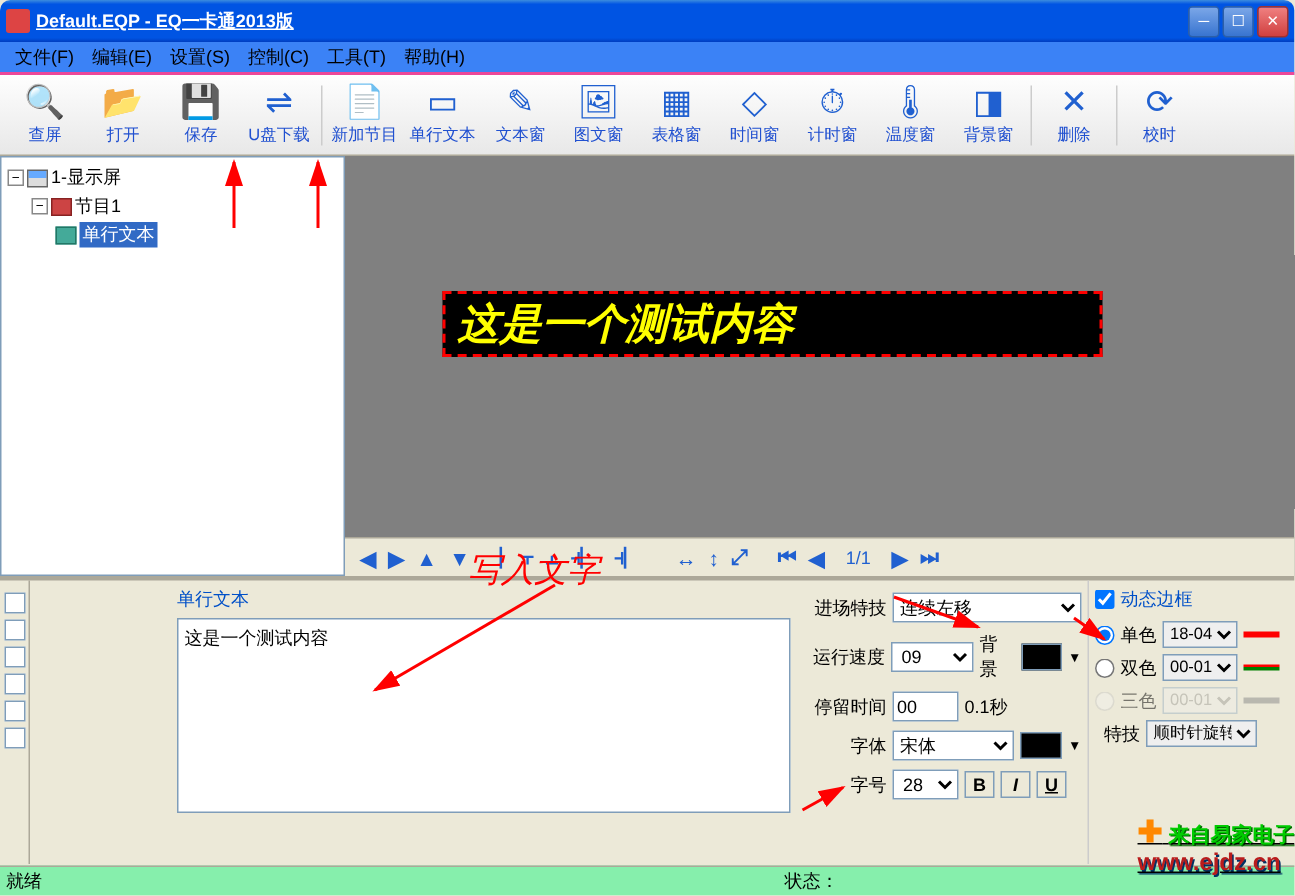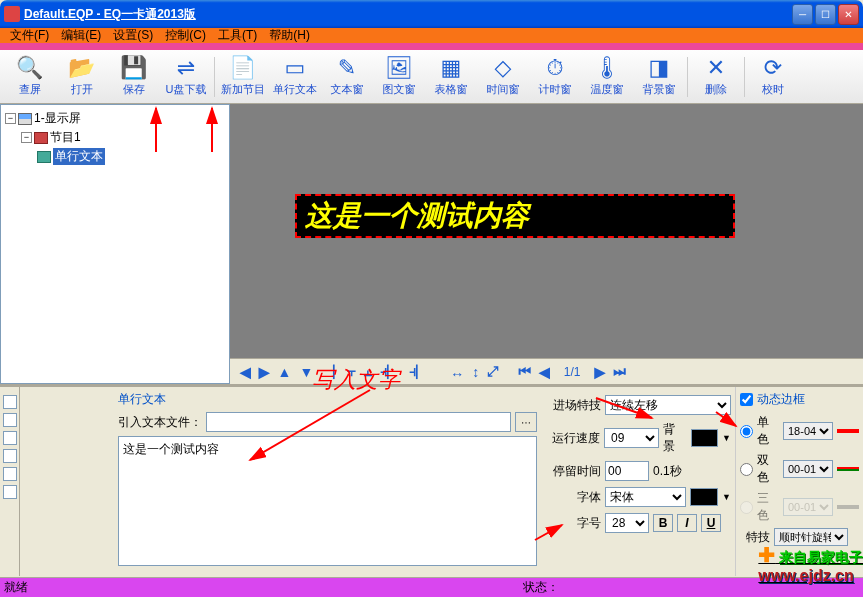--- a/index.html
+++ b/index.html
@@ -7,21 +7,21 @@
 
 
 .titlebar { height: 28px; background: linear-gradient(to bottom, #3c8cde 0%, #0054e3 10%, #0054e3 90%, #003dc0 100%); display: flex; align-items: center; padding: 0 4px; color: white; font-size: 12px; border-radius: 7px 7px 0 0; }
 .titlebar-icon { width: 16px; height: 16px; background: #d44; margin-right: 4px; border-radius: 2px; }
 .titlebar-text { flex: 1; font-weight: bold; text-decoration: underline; }
 .win-btns { display: flex; gap: 2px; }
 .win-btn { width: 21px; height: 21px; background: linear-gradient(to bottom, #7ba7e8, #3874d0); border: 1px solid #2c5fa8; border-radius: 3px; color: white; font-size: 10px; display: flex; align-items: center; justify-content: center; cursor: pointer; }
 .win-btn.close { background: linear-gradient(to bottom, #f08080, #d04040); border-color: #a03030; }
 
 
-.menubar { height: 22px; background: #f97316; display: flex; align-items: center; padding: 0 4px; font-size: 12px; border-bottom: 7px solid #ec4899; }
+.menubar { height: 22px; background: #3b82f6; display: flex; align-items: center; padding: 0 4px; font-size: 12px; border-bottom: 2px solid #ec4899; }
 .menu-item { padding: 2px 6px; cursor: pointer; }
 
 
 .toolbar { height: 54px; background: linear-gradient(to bottom, #fefefe, #e8e8e8); border-bottom: 1px solid #aca899; display: flex; align-items: center; padding: 0 4px; }
 .tool-btn { width: 52px; height: 50px; display: flex; flex-direction: column; align-items: center; justify-content: center; font-size: 11px; color: #2050d0; cursor: pointer; gap: 2px; }
 .tool-icon { width: 24px; height: 24px; display: flex; align-items: center; justify-content: center; font-size: 22px; color: #2060d0; }
 .tool-sep { width: 1px; height: 40px; background: #ccc; margin: 0 2px; }
 
 
 .main { display: flex; height: 280px; }
@@ -57,28 +57,28 @@
 .textarea { width: 100%; height: 130px; border: 1px solid #7f9db9; background: white; padding: 4px; font-size: 12px; resize: none; }
 
 .props-anim { width: 190px; padding: 8px 4px 4px 4px; font-size: 12px; }
 .prop-row { display: flex; align-items: center; margin-bottom: 6px; gap: 4px; }
 .prop-label { width: 52px; text-align: right; }
 .prop-select { flex: 1; height: 20px; border: 1px solid #7f9db9; background: white; font-size: 12px; }
 .prop-input { width: 44px; height: 20px; border: 1px solid #7f9db9; background: white; font-size: 12px; padding: 0 2px; }
 .color-swatch { width: 28px; height: 18px; border: 1px solid #7f9db9; background: black; cursor: pointer; }
 .style-btn { width: 20px; height: 18px; border: 1px solid #7f9db9; background: #ece9d8; font-size: 12px; font-weight: bold; cursor: pointer; }
 
-.props-border { width: 128px; padding: 4px; font-size: 12px; border-left: 1px solid #ccc; }
+.props-border { width: 138px; padding: 4px; font-size: 12px; border-left: 1px solid #ccc; }
 .chk-row { display: flex; align-items: center; gap: 4px; margin-bottom: 6px; }
 .radio-row { display: flex; align-items: center; gap: 4px; margin-bottom: 4px; }
 .mini-sel { width: 50px; height: 18px; border: 1px solid #7f9db9; font-size: 11px; }
 .swatch-line { width: 24px; height: 4px; display: inline-block; }
 
 
-.statusbar { position: absolute; bottom: 0; left: 0; right: 0; height: 20px; background: #d946ef; border-top: 1px solid #aca899; display: flex; align-items: center; font-size: 12px; padding: 0 4px; gap: 40px; }
+.statusbar { position: absolute; bottom: 0; left: 0; right: 0; height: 20px; background: #86efac; border-top: 1px solid #aca899; display: flex; align-items: center; font-size: 12px; padding: 0 4px; gap: 40px; }
 .status-seg { display: flex; align-items: center; }
 .red-text { position: absolute; color: red; font-size: 22px; font-style: italic; pointer-events: none; }
 .watermark { position: absolute; right: 0; bottom: 12px; font-size: 14px; font-weight: bold; text-decoration: underline; }
 .watermark .l1 { color: #00cc00; text-shadow: 1px 1px 0 #060; }
 .watermark .l2 { color: #b91c1c; text-shadow: 1px 1px 0 #036; font-size: 16px; }
 
 svg.arrow-svg { position: absolute; overflow: visible; pointer-events: none; }
 </style>
 </head>
 <body>
@@ -220,25 +220,20 @@
     <div class="strip-btn"></div>
     <div class="strip-btn"></div>
     <div class="strip-btn"></div>
     <div class="strip-btn"></div>
     <div class="strip-btn"></div>
     <div class="strip-btn"></div>
   </div>
   <div style="width:90px"></div>
   <div class="props-text">
     <div class="fieldset-hdr">单行文本</div>
-    <div class="file-row">
-      <span>引入文本文件：</span>
-      <input class="file-input" style="">
-      <button class="browse-btn">⋯</button>
-    </div>
     <textarea class="textarea" style="">这是一个测试内容</textarea>
   </div>
   <div class="props-anim">
     <div class="prop-row">
       <span class="prop-label">进场特技</span>
       <select class="prop-select"><option>连续左移</option></select>
     </div>
     <div class="prop-row">
       <span class="prop-label">运行速度</span>
       <select class="prop-input" style="width:56px"><option>09</option></select>

